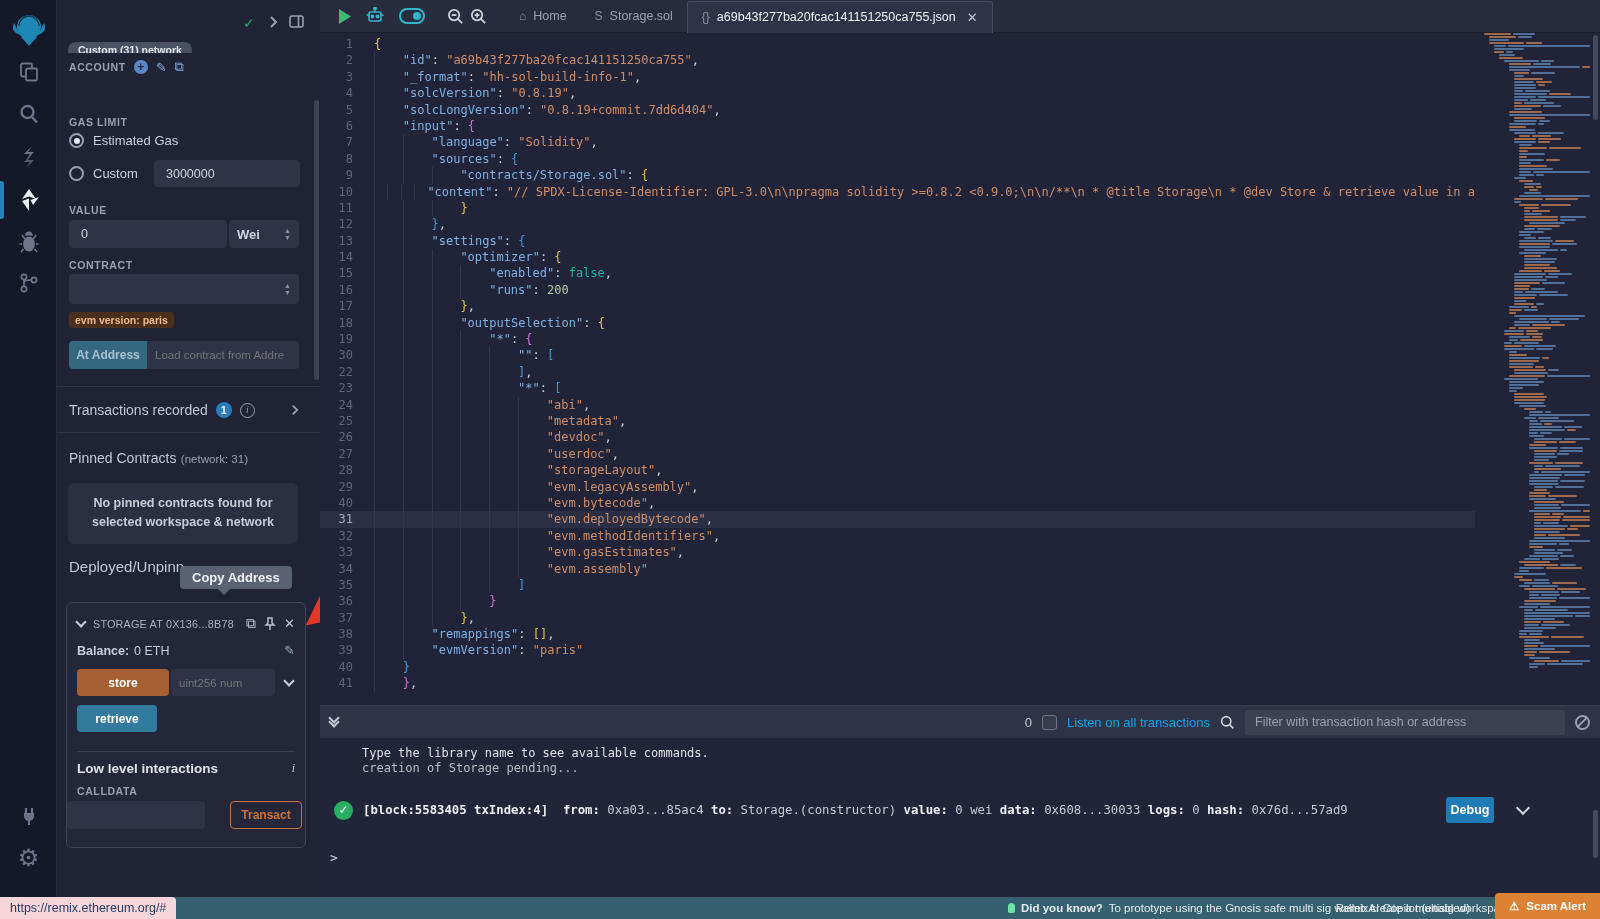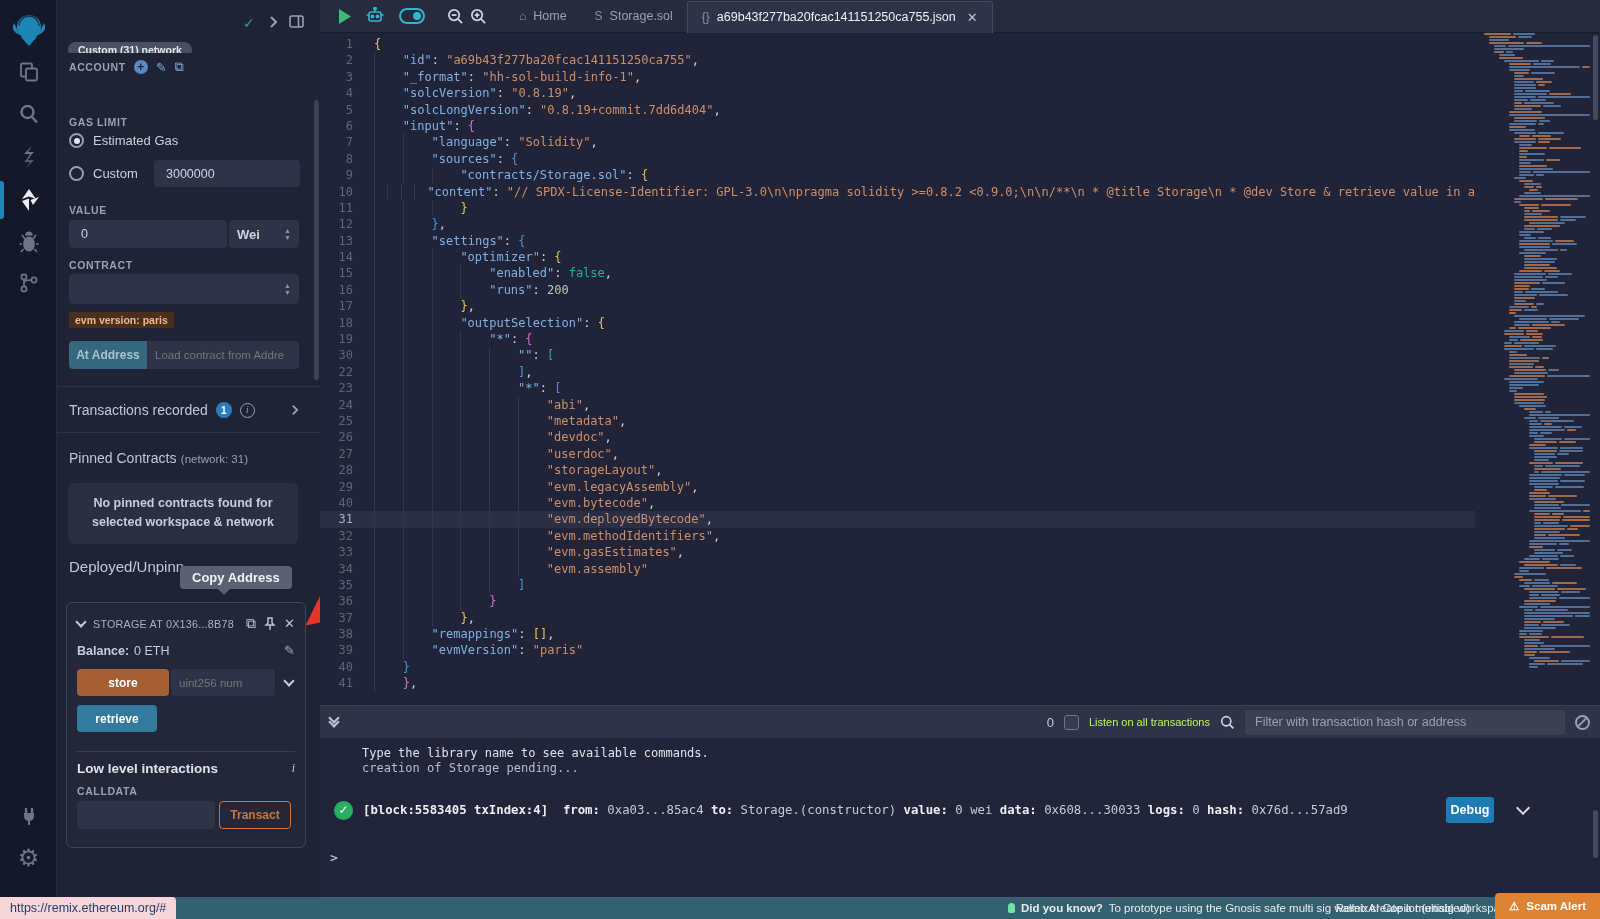--- a/index.html
+++ b/index.html
@@ -257,21 +257,21 @@
       <input class="inp" style="width: 104px; height: 27px; padding: 0px 8px; font-size: 11.5px;" placeholder="uint256 num">
       <span class="chev" style="margin-left:8px;margin-top:-4px"></span>
     </div>
     <button class="btn-retrieve abs" style="left:10px;top:102px;width:80px;height:27px">retrieve</button>
     <div class="abs" style="left:10px;top:148px;width:218px;border-top:1px solid #3a3f52"></div>
     <div class="abs" style="left:10px;top:158px;width:218px;display:flex;align-items:center">
       <span style="font-size:13.5px;font-weight:bold;color:#dfe2ea">Low level interactions</span>
       <span style="margin-left:auto;font-size:12px;font-style:italic;color:#c8ccd9;font-family:'Liberation Serif',serif">i</span>
     </div>
     <div class="lab abs" style="left:10px;top:182px">CALLDATA</div>
-    <div class="abs" style="left:10px;top:198px;display:flex;gap:4px;align-items:flex-start">
+    <div class="abs" style="left:0;top:198px;display:flex;gap:25px;align-items:flex-start">
       <input class="inp" style="width: 138px; height: 28px; padding: 0px 8px;">
       <button class="btn-transact" style="width:72px;height:28px">Transact</button>
     </div>
   </div>
 
   <svg id="arrow-svg">
     <defs>
       <marker id="ah" markerWidth="9" markerHeight="9" refX="6" refY="4.5" orient="auto">
         <polygon points="0 0, 9 4.5, 0 9" fill="#e53526"></polygon>
       </marker>
@@ -1136,21 +1136,21 @@
 
 <div id="terminal">
   <div id="termbar">
     <span class="dchev">
         <span></span>
         <span></span>
       </span>
     <div class="tb-right">
       <span style="color:#c3c7d2;font-size:13px">0</span>
       <span class="cbx"></span>
-      <span style="color:#bef264;font-size:11px">Listen on all transactions</span>
+      <span style="color:#0ea5e9;font-size:13px">Listen on all transactions</span>
       <svg width="15" height="15" viewBox="0 0 18 18" fill="none" stroke="#cfd3dd" stroke-width="2">
         <circle cx="7.5" cy="7.5" r="5.5"></circle>
           <line x1="11.5" y1="11.5" x2="16" y2="16"></line>
       </svg>
       <input class="filter" placeholder="Filter with transaction hash or address" style="">
       <span class="ban"></span>
     </div>
   </div>
   <div class="tline" style="top:41px">Type the library name to see available commands.</div>
   <div class="tline dim" style="top:56px">creation of Storage pending...</div>

